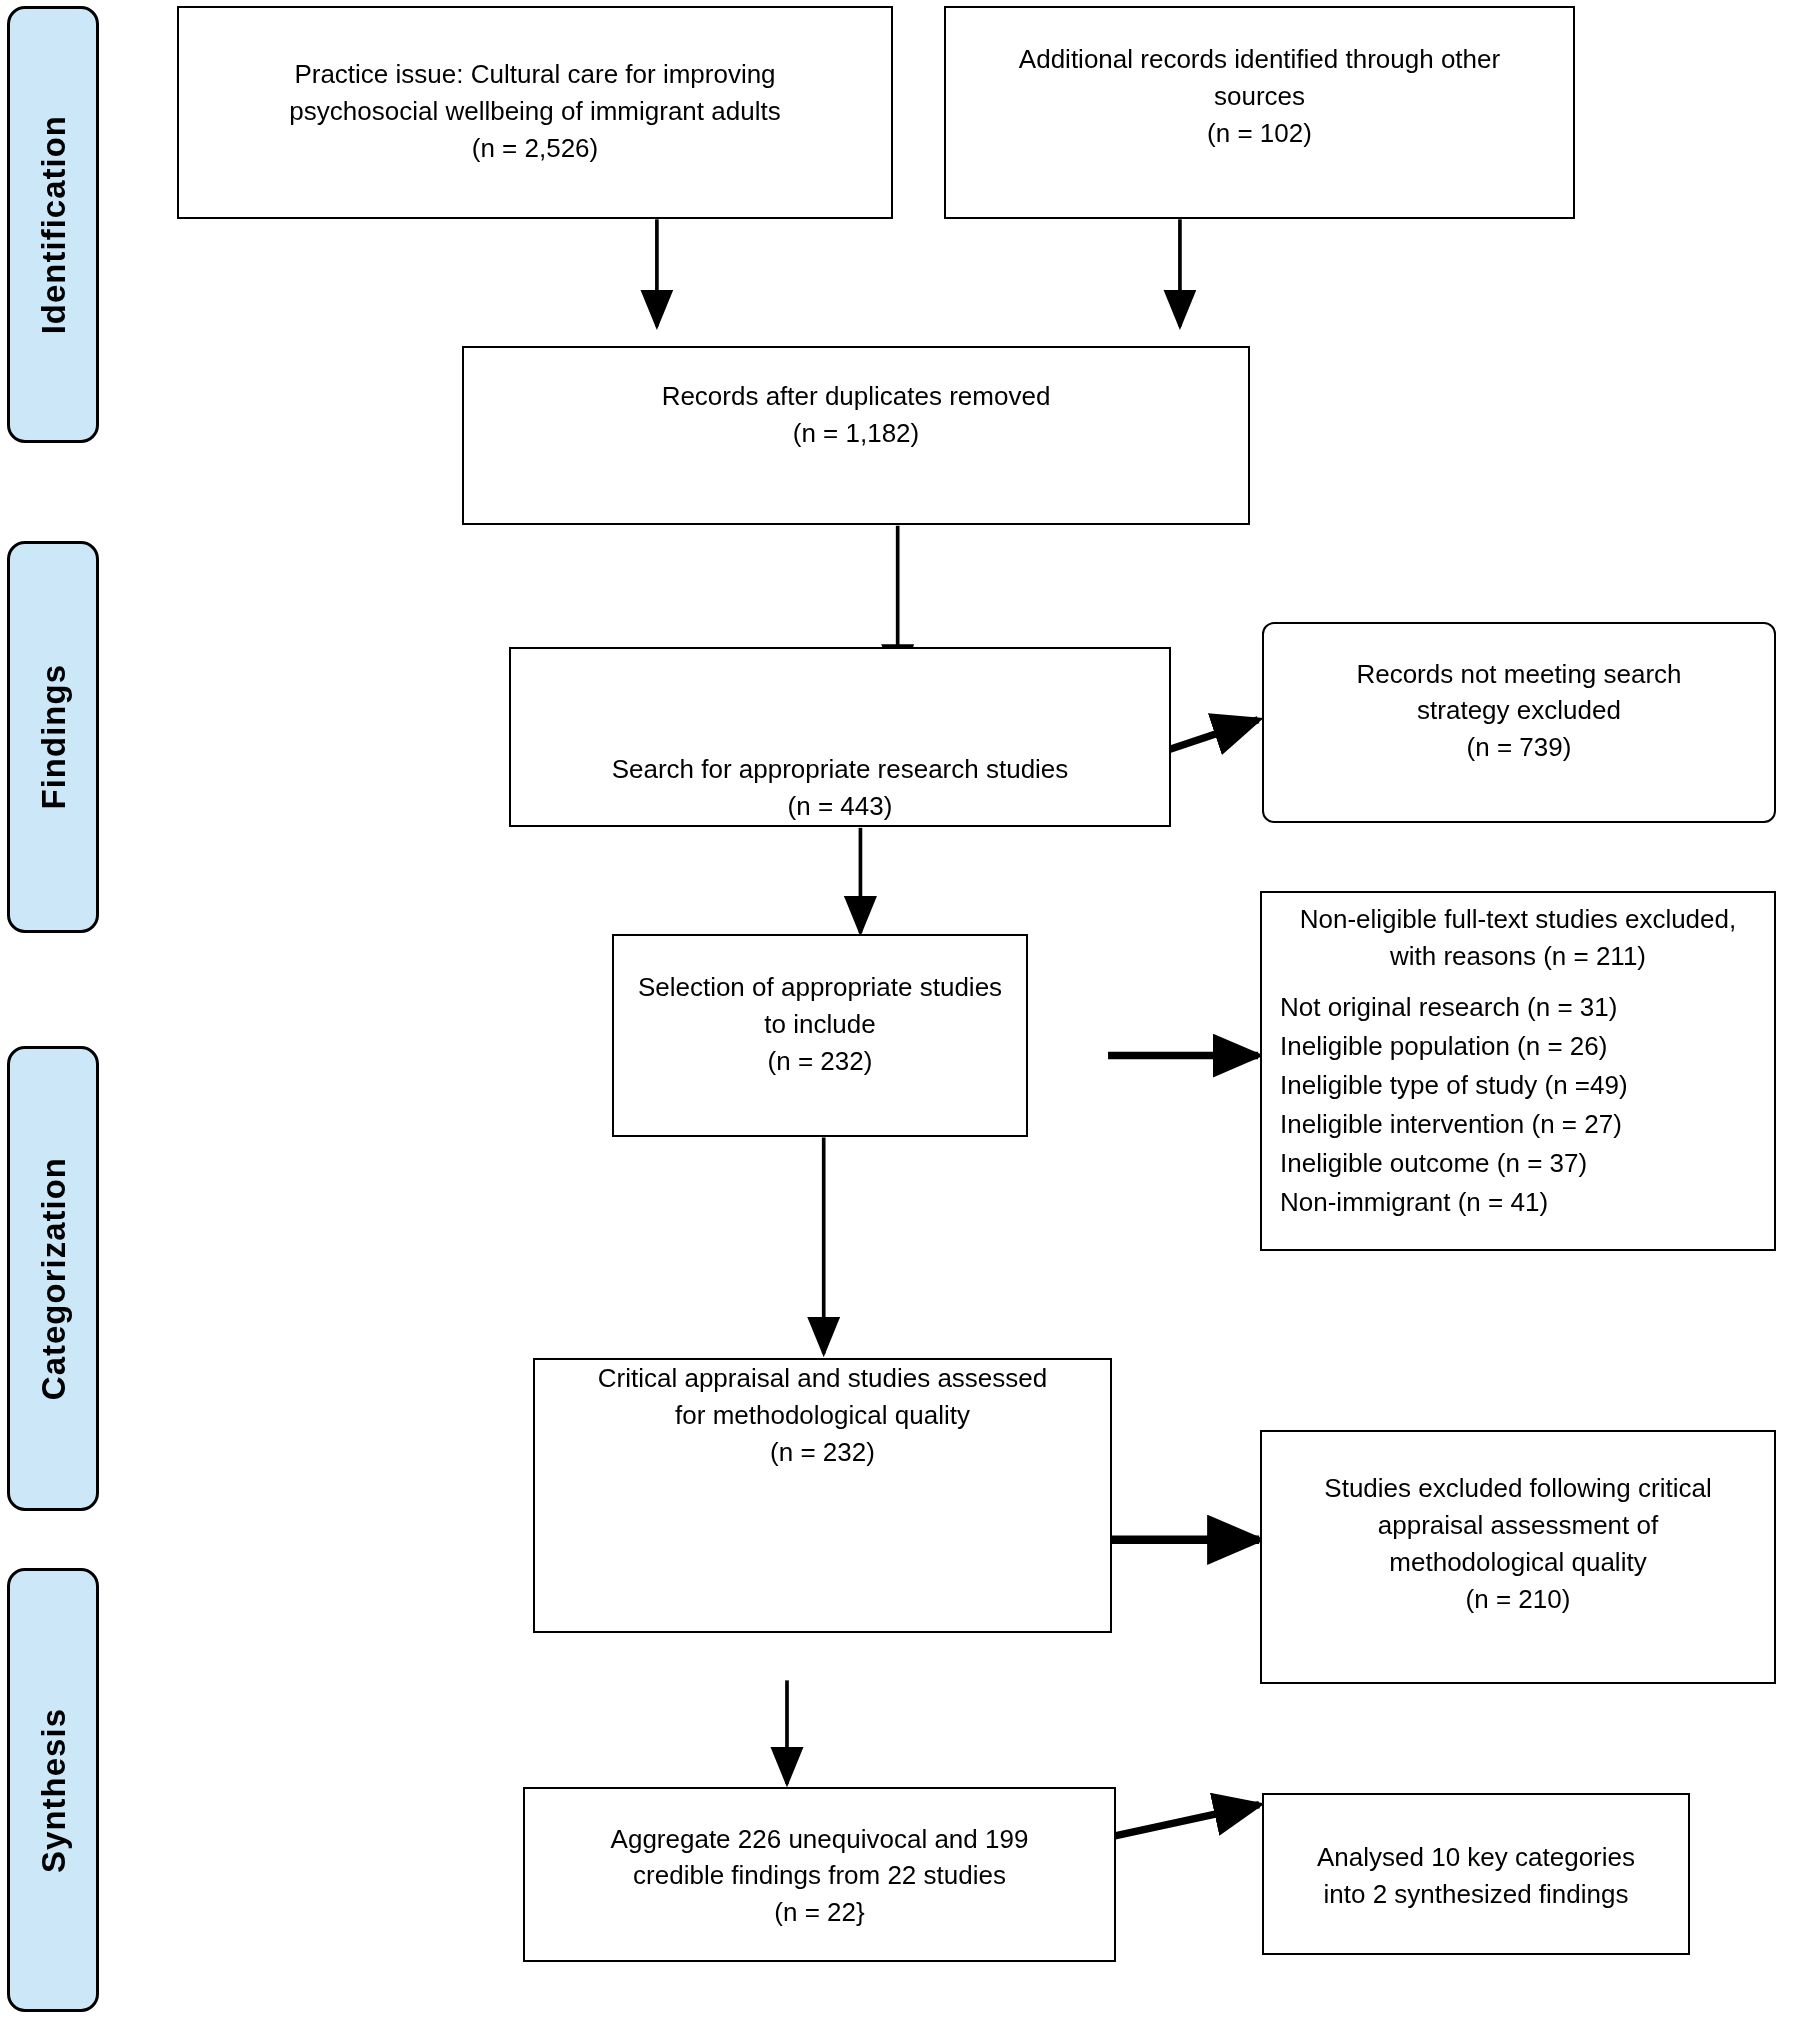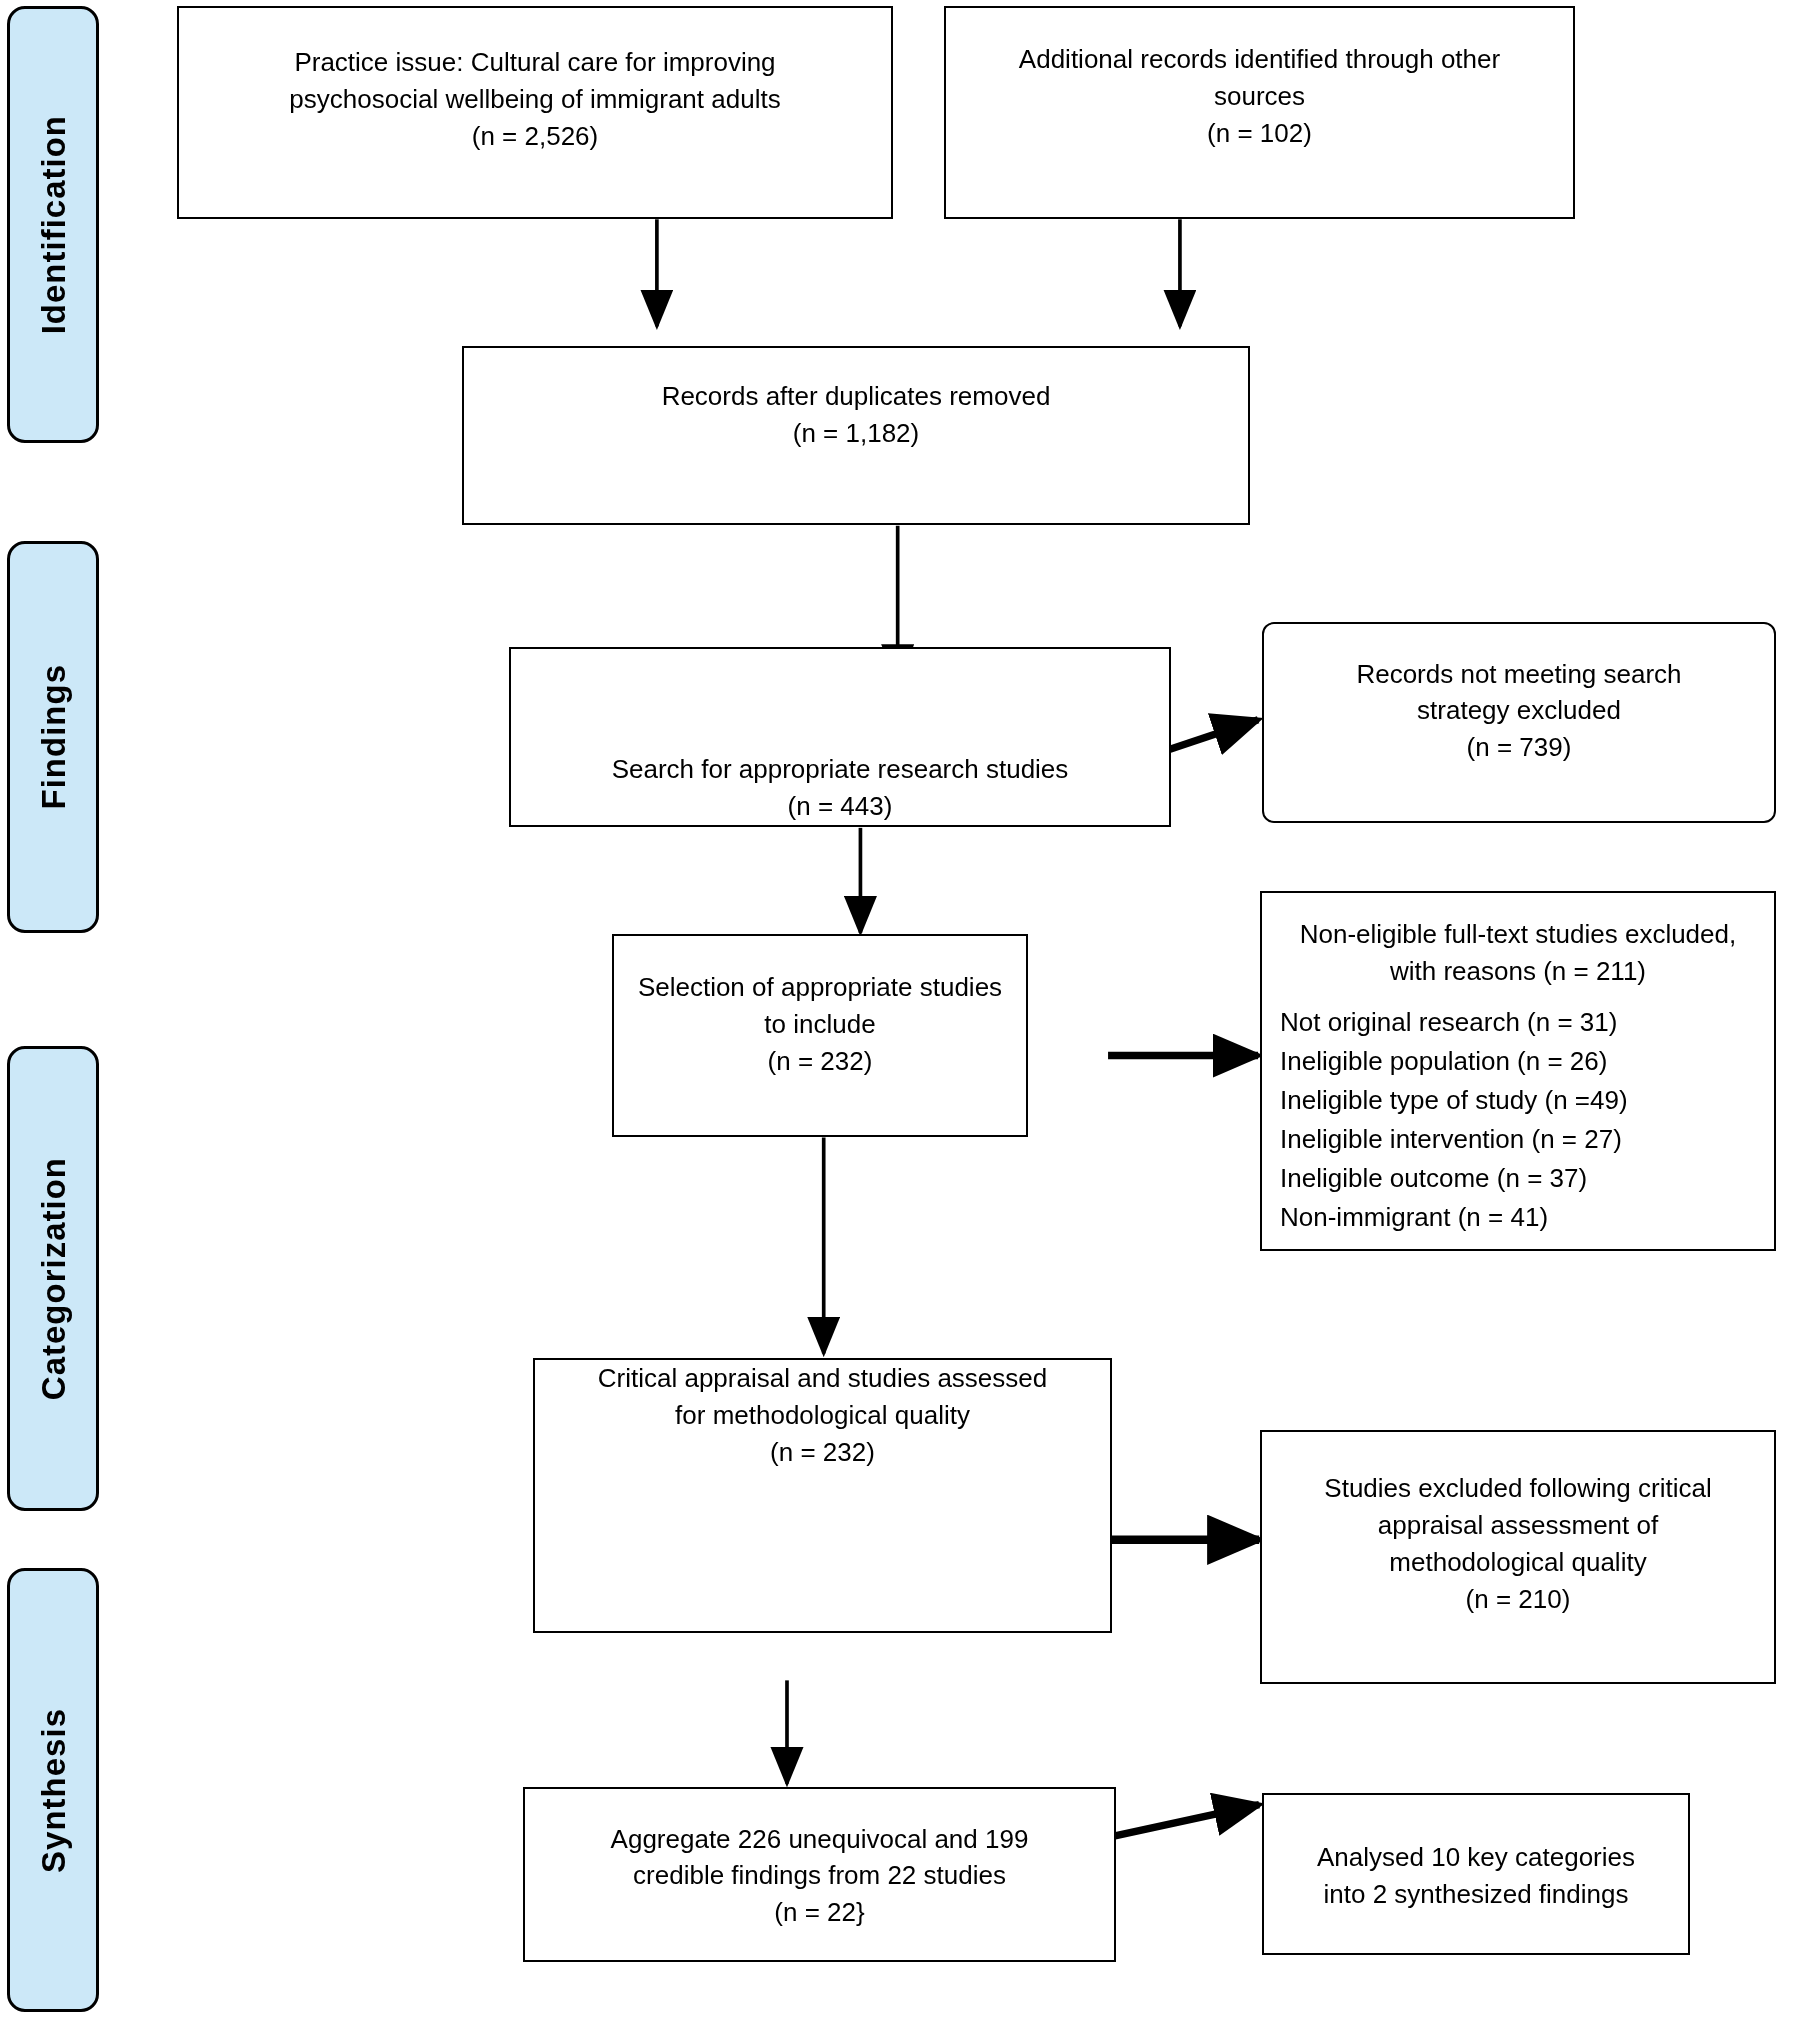--- a/index.html
+++ b/index.html
@@ -134,21 +134,21 @@
   </div>
 
   <div class="stage" style="left:7.3px; top:1046px; width:92px; height:465px;">
     <span class="stage-label">Categorization</span>
   </div>
 
   <div class="stage" style="left:7.3px; top:1568px; width:92px; height:444px;">
     <span class="stage-label">Synthesis</span>
   </div>
 
-  <div class="box" style="left:177px; top:6.3px; width:716px; height:213px; padding-top:36px;">
+  <div class="box" style="left:177px; top:6.3px; width:716px; height:213px; padding-top:48px;">
     <div class="box-inner">
       <span class="ln">Practice issue: Cultural care for improving</span>
       <span class="ln">psychosocial wellbeing of immigrant adults</span>
       <span class="ln">(n = 2,526)</span>
     </div>
   </div>
 
   <div class="box" style="left:944px; top:6.3px; width:631px; height:213px; padding-top:33px;">
     <div class="box-inner">
       <span class="ln">Additional records identified through other</span>
@@ -180,21 +180,21 @@
   </div>
 
   <div class="box" style="left:612px; top:934px; width:416px; height:203px; padding-top:33px;">
     <div class="box-inner">
       <span class="ln">Selection of appropriate studies</span>
       <span class="ln">to include</span>
       <span class="ln">(n = 232)</span>
     </div>
   </div>
 
-  <div class="box" style="left:1260px; top:891px; width:516px; height:360px; padding-top:23px;">
+  <div class="box" style="left:1260px; top:891px; width:516px; height:360px; padding-top:8px;">
     <div class="reasons-head">
       <span class="ln">Non-eligible full-text studies</span>
       <span class="ln">excluded, with reasons (n = 211)</span>
     </div>
     <div class="reasons-list">
       <span class="ln">Not original research (n = 31)</span>
       <span class="ln">Ineligible population (n = 26)</span>
       <span class="ln">Ineligible type of study (n =49)</span>
       <span class="ln">Ineligible intervention (n = 27)</span>
       <span class="ln">Ineligible outcome (n = 37)</span>

